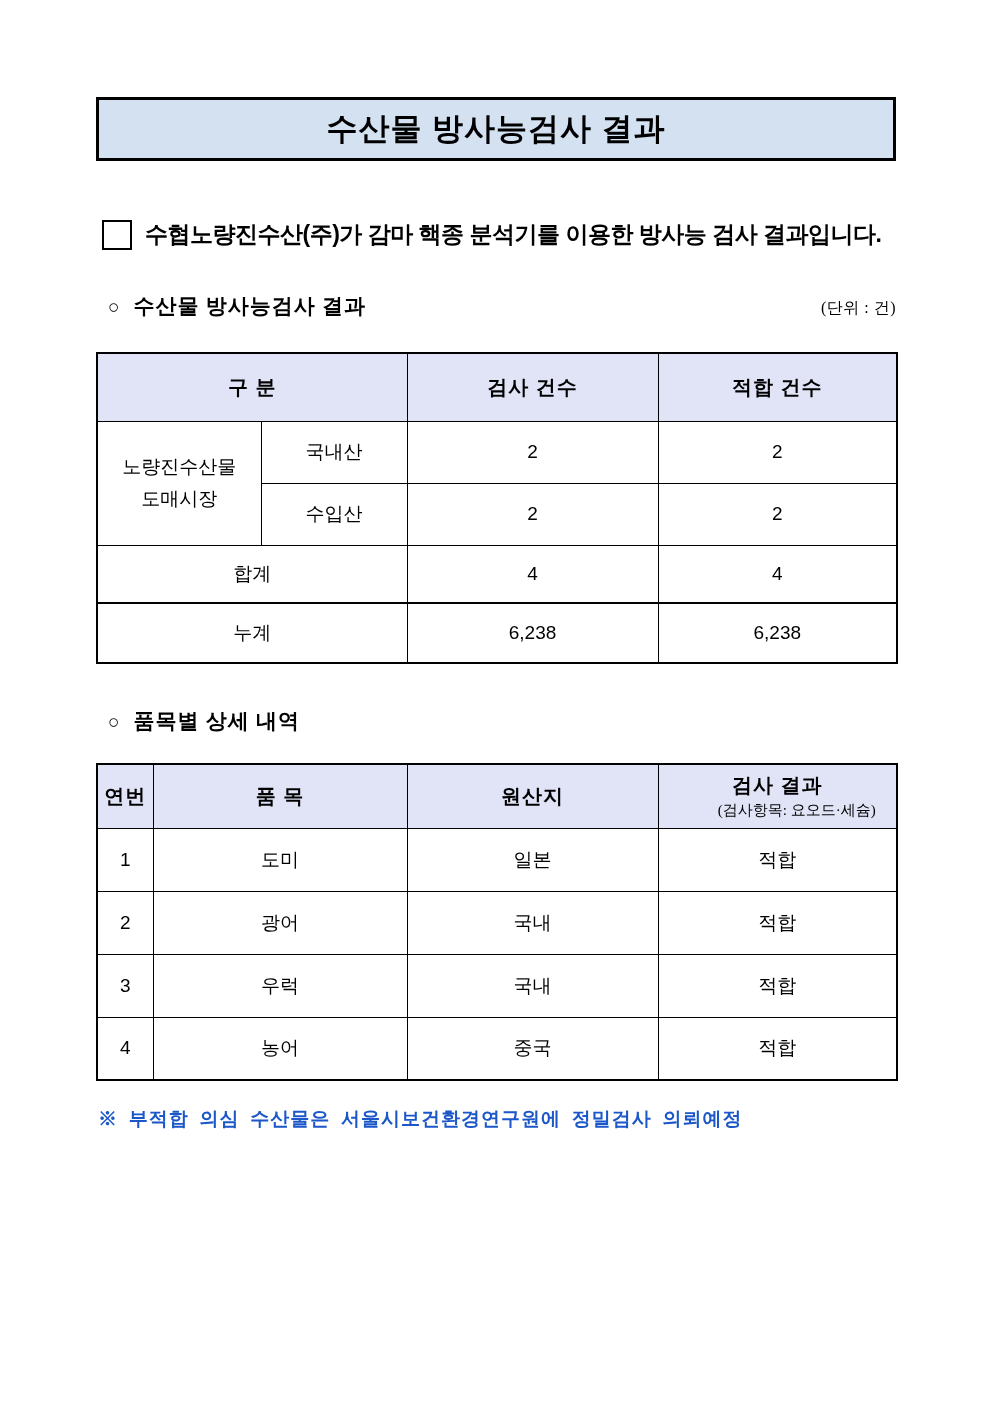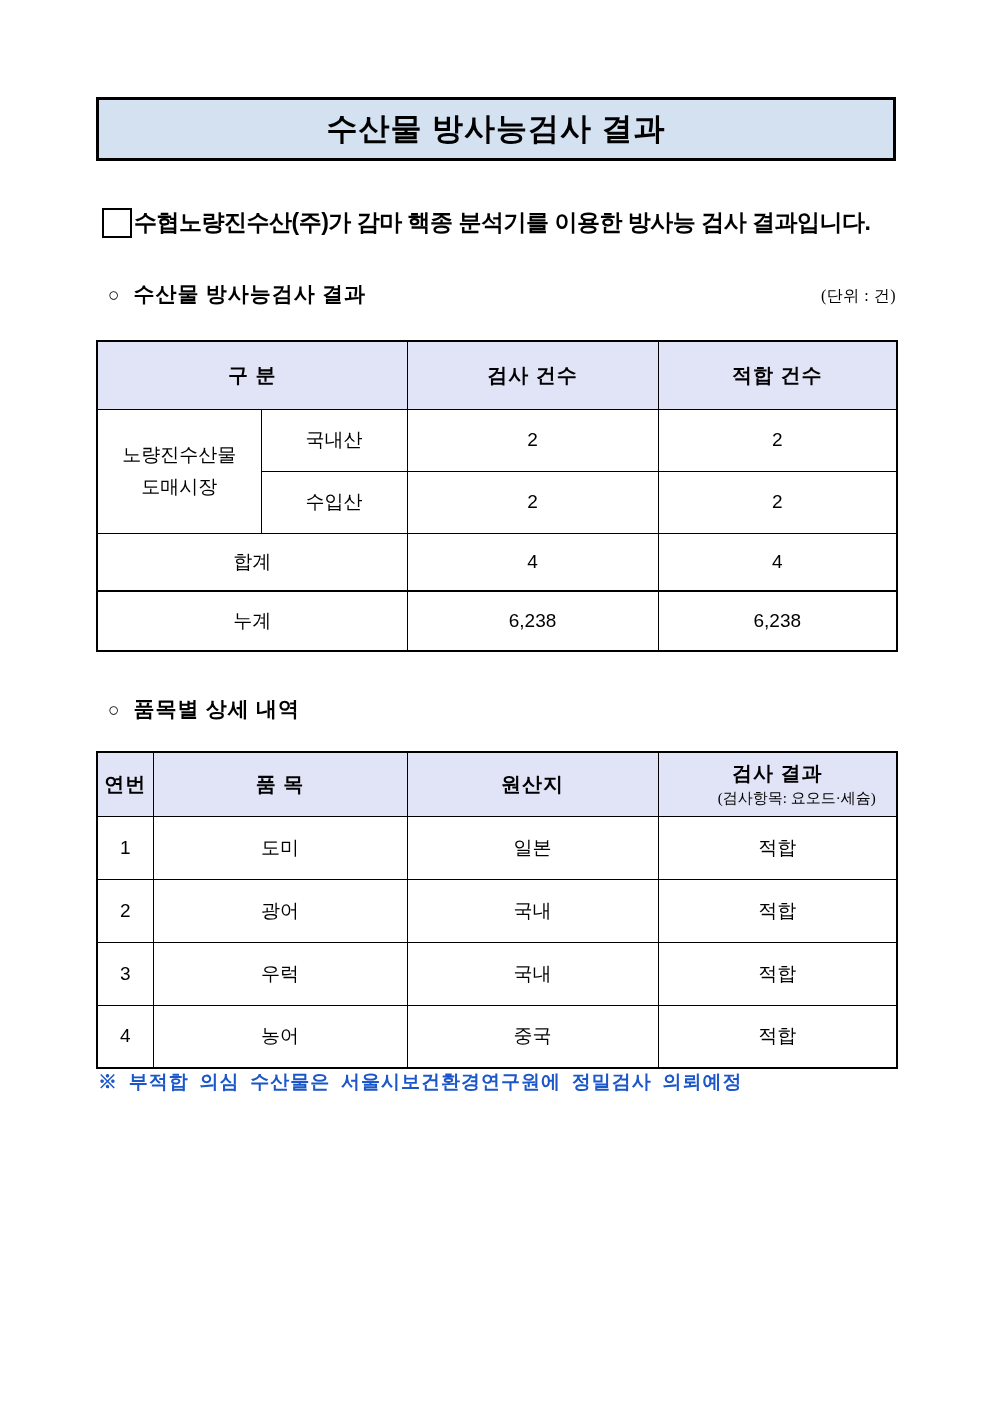--- a/index.html
+++ b/index.html
@@ -38,24 +38,24 @@
     letter-spacing: 1px;
   }
   .title-date {
     font-size: 21px;
     font-weight: bold;
     letter-spacing: 0.5px;
   }
 
   
   .intro {
-    margin-top: 46px;
+    margin-top: 58px;
     display: flex;
     align-items: center;
-    gap: 2px;
+    gap: 13px;
     padding-left: 6px;
   }
   .checkbox {
     display: inline-block;
     width: 26px;
     height: 26px;
     border: 2px solid #000;
     flex: 0 0 auto;
   }
   .intro-text {
@@ -122,20 +122,21 @@
     font-size: 15px;
     letter-spacing: 0;
     font-family: "Liberation Serif", "DejaVu Serif", serif;
     margin-top: 2px;
     padding-left: 39px;
   }
   .group-cell div { line-height: 1.7; }
 
   
   .footer-note {
+    margin-top: 25px;
     padding-left: 2px;
     font-family: "Liberation Serif", "DejaVu Serif", serif;
     font-weight: bold;
     font-size: 19px;
     letter-spacing: 1px;
     word-spacing: 5px;
     color: #1b57c9;
   }
 </style>
 </head>

